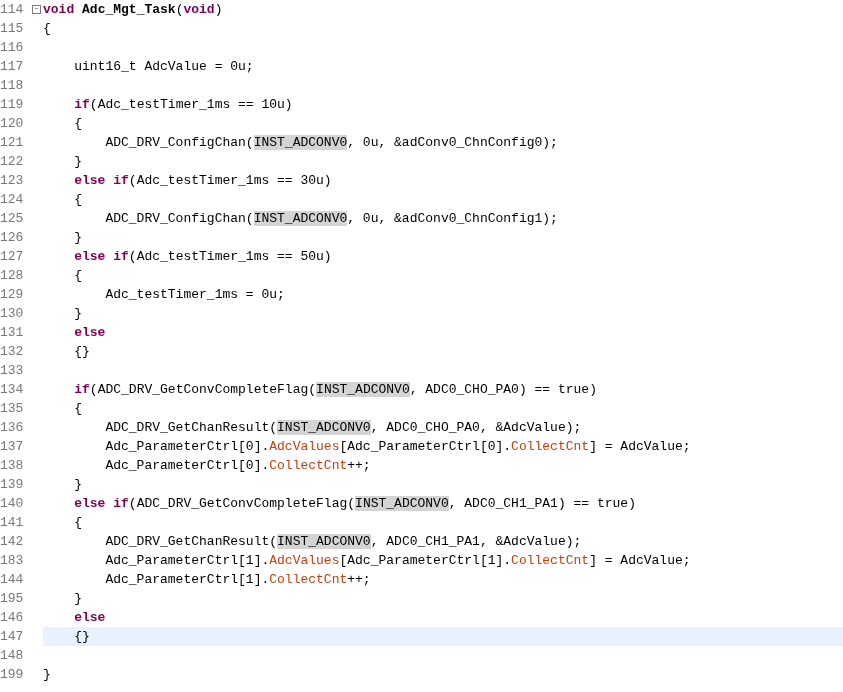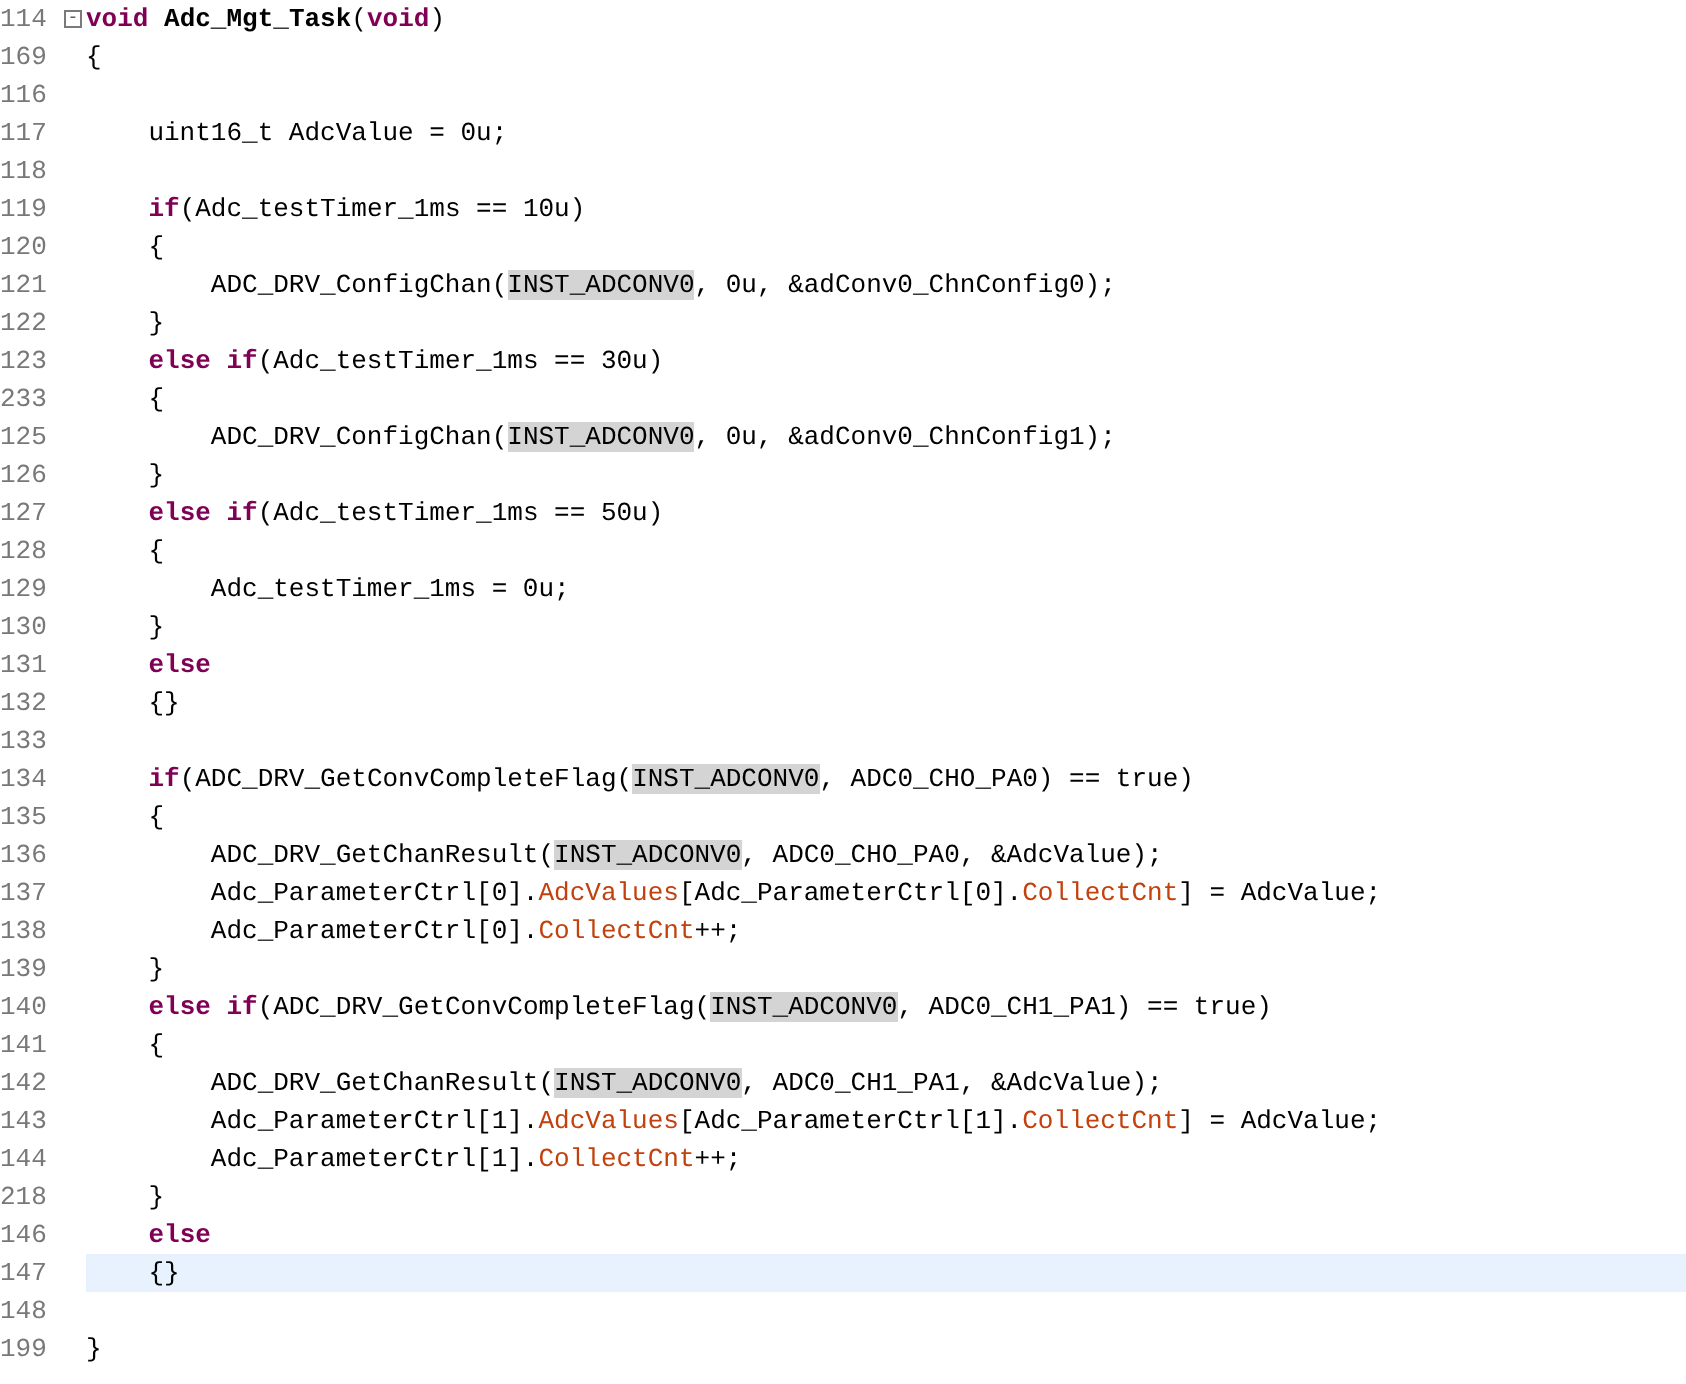--- a/index.html
+++ b/index.html
@@ -58,51 +58,51 @@
     height: 19px;
     background: #e8f2fe;
     z-index: -1;
   }
 </style>
 </head>
 <body>
 
 <div class="gutter">
     <div>114</div>
-    <div>169</div>
+    <div>115</div>
     <div>116</div>
     <div>117</div>
     <div>118</div>
     <div>119</div>
     <div>120</div>
     <div>121</div>
     <div>122</div>
     <div>123</div>
-    <div>233</div>
+    <div>124</div>
     <div>125</div>
     <div>126</div>
     <div>127</div>
     <div>128</div>
     <div>129</div>
     <div>130</div>
     <div>131</div>
     <div>132</div>
     <div>133</div>
     <div>134</div>
     <div>135</div>
     <div>136</div>
     <div>137</div>
     <div>138</div>
     <div>139</div>
     <div>140</div>
     <div>141</div>
     <div>142</div>
-    <div>143</div>
+    <div>183</div>
     <div>144</div>
-    <div>218</div>
+    <div>195</div>
     <div>146</div>
     <div>147</div>
     <div>148</div>
     <div>199</div>
   </div>
 <div class="fold-col">
     <div class="fold-mark" style="top: 5px;">-</div>
   </div>
 <div class="code"><div class="line-highlight" style="top: 627px;"></div><div class="code-line"><span class="kw">void</span> <span class="fn">Adc_Mgt_Task</span>(<span class="kw">void</span>)</div><div class="code-line">{</div><div class="code-line"></div><div class="code-line">    uint16_t AdcValue = 0u;</div><div class="code-line"></div><div class="code-line">    <span class="kw">if</span>(Adc_testTimer_1ms == 10u)</div><div class="code-line">    {</div><div class="code-line">        ADC_DRV_ConfigChan(<span class="hl">INST_ADCONV0</span>, 0u, &amp;adConv0_ChnConfig0);</div><div class="code-line">    }</div><div class="code-line">    <span class="kw">else if</span>(Adc_testTimer_1ms == 30u)</div><div class="code-line">    {</div><div class="code-line">        ADC_DRV_ConfigChan(<span class="hl">INST_ADCONV0</span>, 0u, &amp;adConv0_ChnConfig1);</div><div class="code-line">    }</div><div class="code-line">    <span class="kw">else if</span>(Adc_testTimer_1ms == 50u)</div><div class="code-line">    {</div><div class="code-line">        Adc_testTimer_1ms = 0u;</div><div class="code-line">    }</div><div class="code-line">    <span class="kw">else</span></div><div class="code-line">    {}</div><div class="code-line"></div><div class="code-line">    <span class="kw">if</span>(ADC_DRV_GetConvCompleteFlag(<span class="hl">INST_ADCONV0</span>, ADC0_CHO_PA0) == true)</div><div class="code-line">    {</div><div class="code-line">        ADC_DRV_GetChanResult(<span class="hl">INST_ADCONV0</span>, ADC0_CHO_PA0, &amp;AdcValue);</div><div class="code-line">        Adc_ParameterCtrl[0].<span class="member">AdcValues</span>[Adc_ParameterCtrl[0].<span class="member">CollectCnt</span>] = AdcValue;</div><div class="code-line">        Adc_ParameterCtrl[0].<span class="member">CollectCnt</span>++;</div><div class="code-line">    }</div><div class="code-line">    <span class="kw">else if</span>(ADC_DRV_GetConvCompleteFlag(<span class="hl">INST_ADCONV0</span>, ADC0_CH1_PA1) == true)</div><div class="code-line">    {</div><div class="code-line">        ADC_DRV_GetChanResult(<span class="hl">INST_ADCONV0</span>, ADC0_CH1_PA1, &amp;AdcValue);</div><div class="code-line">        Adc_ParameterCtrl[1].<span class="member">AdcValues</span>[Adc_ParameterCtrl[1].<span class="member">CollectCnt</span>] = AdcValue;</div><div class="code-line">        Adc_ParameterCtrl[1].<span class="member">CollectCnt</span>++;</div><div class="code-line">    }</div><div class="code-line">    <span class="kw">else</span></div><div class="code-line">    {}</div><div class="code-line"></div><div class="code-line">}</div></div>
 

